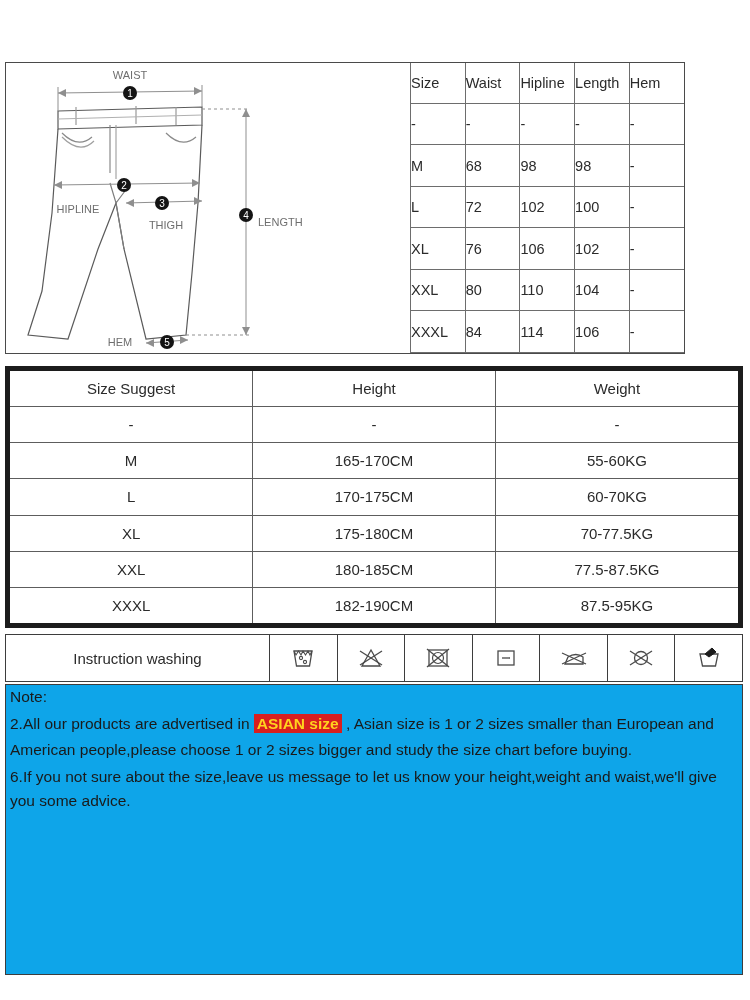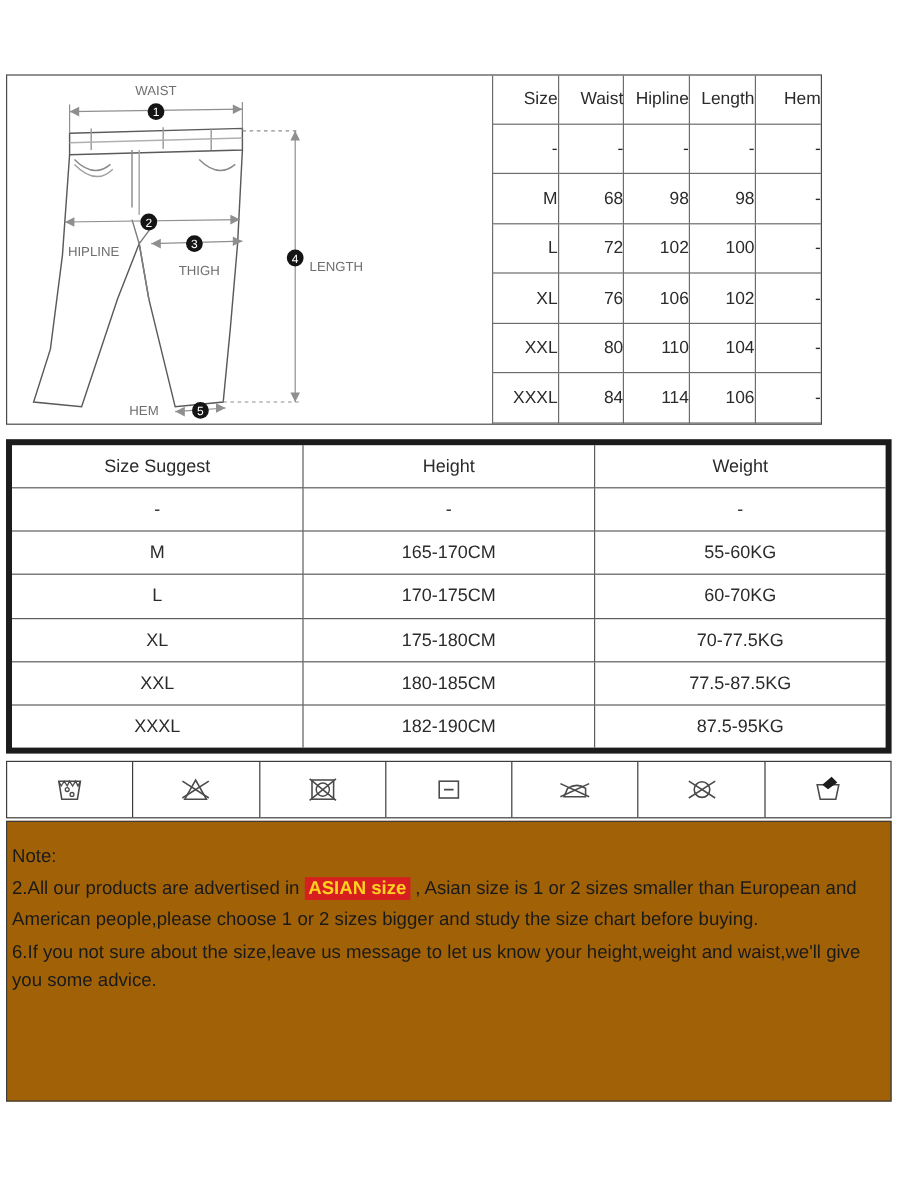--- a/index.html
+++ b/index.html
@@ -41,21 +41,21 @@
     display: flex;
   }
   table.meas {
     border-collapse: collapse;
     width: 100%;
     height: 100%;
     table-layout: fixed;
   }
   table.meas td, table.meas th {
     border: 1px solid #6d6d6d;
-    text-align: right;
+    text-align: left;
     vertical-align: middle;
     font-weight: normal;
     font-size: 14.5px;
     color: #2b2b2b;
     padding: 0;
   }
   table.meas tr:first-child td { border-top: none; }
   table.meas tr td:last-child { border-right: none; }
 
   
@@ -121,25 +121,25 @@
   }
   .wash-cell:last-child { border-right: none; }
   .wash-cell svg { display: block; }
 
   
   #notes-section {
     position: absolute;
     left: 5px;
     top: 684px;
     width: 738px;
-    height: 234px;
+    height: 291px;
     border: 1px solid #3d3d3d;
     box-sizing: border-box;
-    background: #a16207;
-    padding: 17px 2px 0 4px;
+    background: #0ea5e9;
+    padding: 0 2px 0 4px;
   }
   .note-line {
     font-size: 15.5px;
     line-height: 24.5px;
     color: #1a1a1a;
     white-space: pre-wrap;
   }
   .note-para { margin: 0 0 2px 0; }
   .hl {
     background: #d81f1f;
@@ -320,20 +320,21 @@
       <tr>
         <td>XXXL</td>
         <td>182-190CM</td>
         <td>87.5-95KG</td>
       </tr>
     </tbody>
   </table>
 </div>
 
 <div id="washing-section">
+  <div id="washing-label">Instruction washing</div>
 
   <div class="wash-cell">
     <svg width="28" height="26" viewBox="0 0 28 26">
       <path d="M5 6 L23 6 L20.5 21 L7.5 21 Z" fill="none" stroke="#4a4a4a" stroke-width="1.3"></path>
       <path d="M5 6 L7 10 L9.5 6 L12 10 L14 6 L16.5 10 L19 6 L21 10 L23 6" fill="none" stroke="#4a4a4a" stroke-width="1.1"></path>
       <circle cx="12" cy="13" r="1.6" fill="none" stroke="#4a4a4a" stroke-width="1.1"></circle>
       <circle cx="16" cy="17" r="1.6" fill="none" stroke="#4a4a4a" stroke-width="1.1"></circle>
     </svg>
   </div>
 

